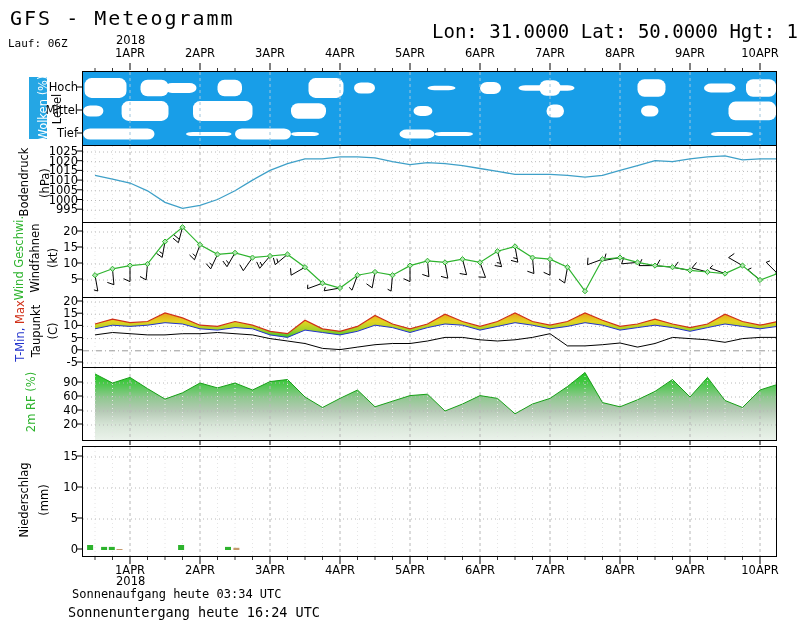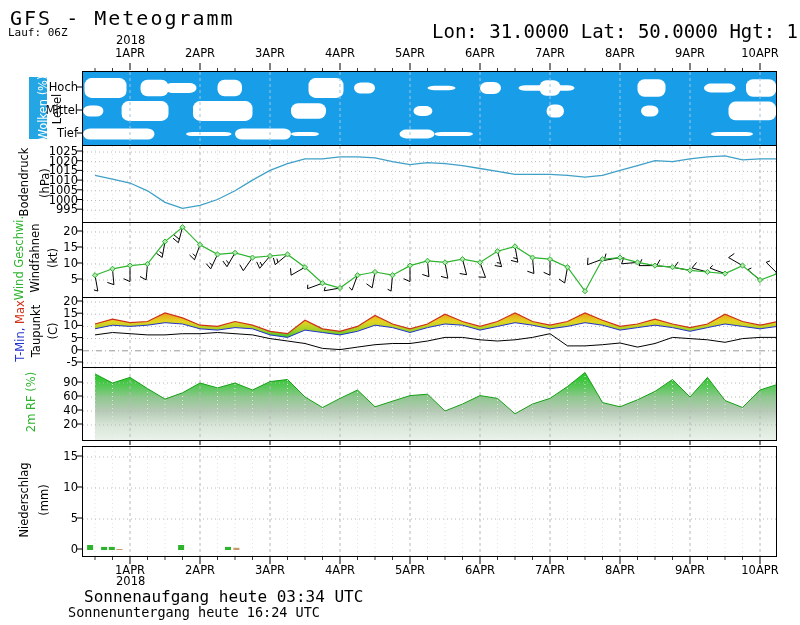--- a/index.html
+++ b/index.html
@@ -2,36 +2,36 @@
 <html><head>
 <meta charset="utf-8">
 <style>
   html,body{margin:0;padding:0;background:#fff;}
   #app{position:relative;width:800px;height:625px;background:#fff;overflow:hidden;
        font-family:"DejaVu Sans",sans-serif;color:#000;}
   .abs{position:absolute;}
   .mono{font-family:"DejaVu Sans Mono",monospace;}
   #title{left:10px;top:6px;font-size:20px;letter-spacing:2px;white-space:nowrap;}
   #loc{left:432px;top:20px;font-size:19px;white-space:nowrap;}
-  #run{left:8px;top:26px;font-size:11px;}
+  #run{left:8px;top:37px;font-size:11px;}
   .panel{position:absolute;left:82px;width:695px;border:1px solid #000;
          box-sizing:border-box;background:#fff;z-index:1;}
   .panel svg{display:block;}
   .ylab{position:absolute;left:0;width:78px;text-align:right;font-size:11.5px;
         line-height:12px;z-index:2;}
   .rot{position:absolute;width:130px;text-align:center;font-size:11.5px;line-height:12px;
        transform:rotate(-90deg);z-index:2;white-space:nowrap;}
   .day{position:absolute;transform:translateX(-50%);font-size:11.5px;white-space:nowrap;}
   .yr{position:absolute;font-size:11.5px;}
   .green{color:#2db32d;}
   .blue{color:#2233cc;}
   .red{color:#d03018;}
   #wolken-box{left:29px;top:77px;width:18px;height:62px;background:#25a6e4;z-index:1;}
   #wolken-text{color:#fff;z-index:3;}
-  #sunrise{left:84px;top:587px;font-size:16px;}
+  #sunrise{left:72px;top:587px;font-size:12px;}
   #sunset{left:68px;top:604px;font-size:13.5px;}
   #site{right:14px;top:599px;font-size:13px;background:#ededed;padding:2px 6px;}
   #decor{position:absolute;left:0;top:0;z-index:3;pointer-events:none;}
   #topdays,#botdays{position:absolute;left:0;width:800px;height:14px;z-index:2;}
   #topdays{top:46px;} #botdays{top:563px;}
 </style>
 </head>
 <body>
 
 <div id="app">

